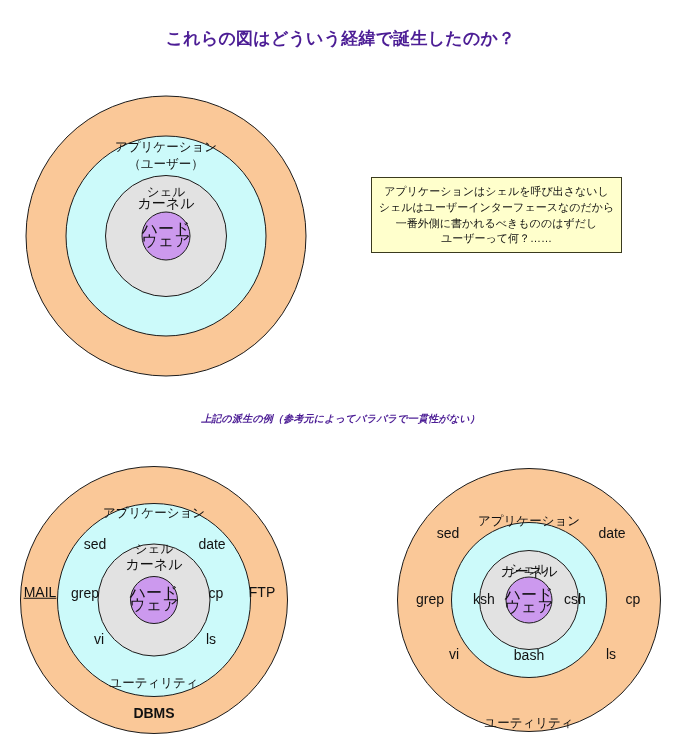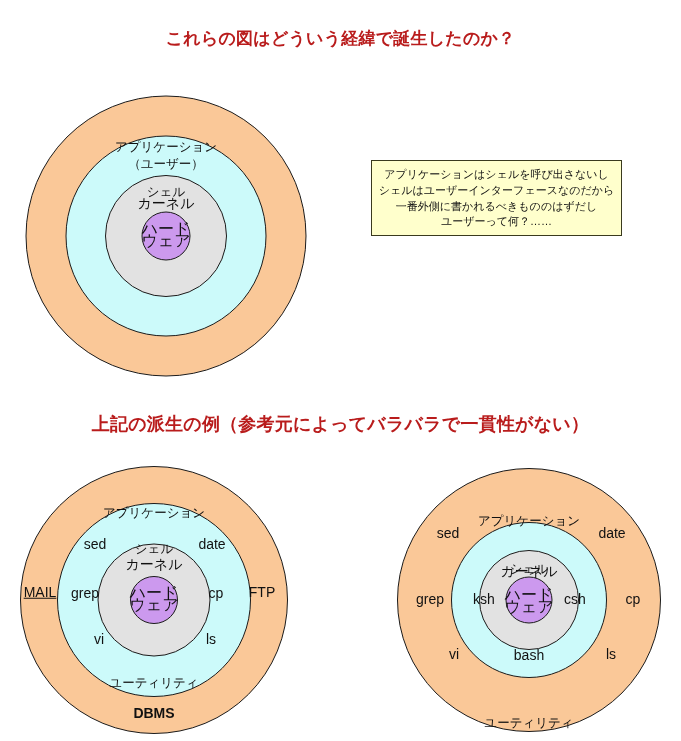--- a/index.html
+++ b/index.html
@@ -16,26 +16,26 @@
     color: #111111;
   }
 
   .page { position: relative; width: 681px; height: 741px; }
 
   
   .heading {
     position: absolute;
     width: 100%;
     text-align: center;
-    color: #b91c1c;
+    color: #4c1d95;
     font-weight: bold;
     white-space: nowrap;
   }
   #title { top: 27px; left: 0; font-size: 17px; letter-spacing: 0.2px; }
-  #subtitle { top: 412px; left: 0; font-size: 18px; letter-spacing: 0.2px; }
+  #subtitle { top: 412px; left: 0; font-size: 10px; letter-spacing: 0.2px; font-style: italic; }
 
   
   .diagram { position: absolute; }
   .ring {
     position: absolute;
     border-radius: 50%;
     border: 1.2px solid #1b1b1b;
     box-sizing: border-box;
     left: 50%;
     top: 50%;
@@ -57,21 +57,21 @@
     pointer-events: none;
   }
   .lbl.jp { font-size: 12.5px; margin-top: 29px; }
   .lbl.small { font-size: 14px; }
   .lbl.tiny { font-size: 16px; line-height: 1.1; text-align: center; }
 
   
   #note-box {
     position: absolute;
     left: 371px;
-    top: 160px;
+    top: 177px;
     width: 251px;
     height: 76px;
     background: #ffffcc;
     border: 1.6px solid #3a3a1e;
     box-sizing: border-box;
     display: flex;
     flex-direction: column;
     align-items: center;
     justify-content: center;
     gap: 1px;

